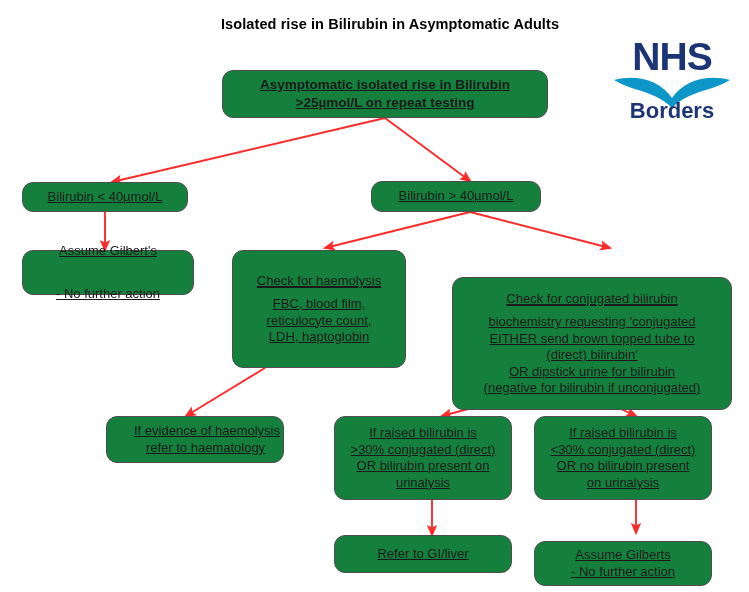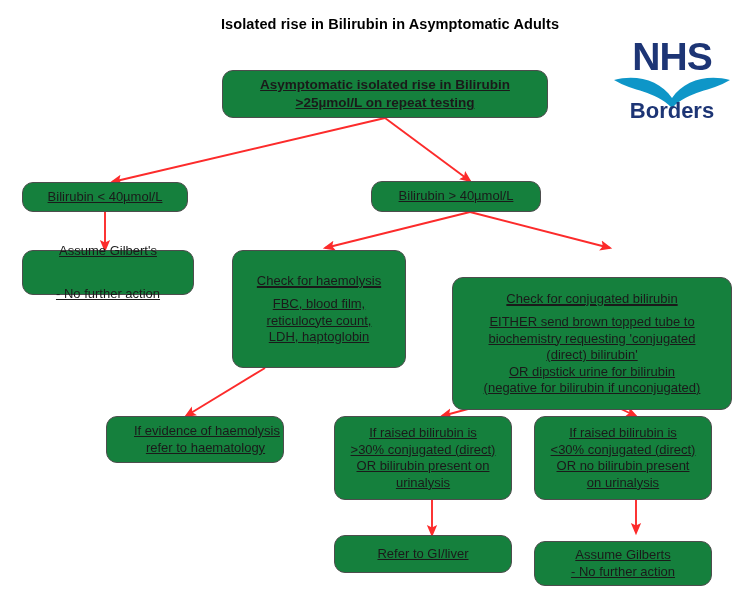--- a/index.html
+++ b/index.html
@@ -150,22 +150,22 @@
     <span class="body">
       <span class="line">FBC, blood film,</span>
       <span class="line">reticulocyte count,</span>
       <span class="line">LDH, haptoglobin</span>
     </span>
   </div>
 
   <div class="node" style="left:452px; top:250px; width:280px; height:133px;margin-top:27px;">
     <span class="heading">Check for conjugated bilirubin</span>
     <span class="body">
+      <span class="line">biochemistry requesting 'conjugated</span>
       <span class="line">EITHER send brown topped tube to</span>
-      <span class="line">biochemistry requesting 'conjugated</span>
       <span class="line">(direct) bilirubin'</span>
       <span class="line">OR   dipstick urine for bilirubin</span>
       <span class="line">(negative for bilirubin if unconjugated)</span>
     </span>
   </div>
 
   <div class="node" style="left:106px; top:416px; width:178px; height:47px;padding-left:27px;">
     <span class="line">If evidence of haemolysis</span>
     <span class="line">refer to haematology</span>
   </div>

